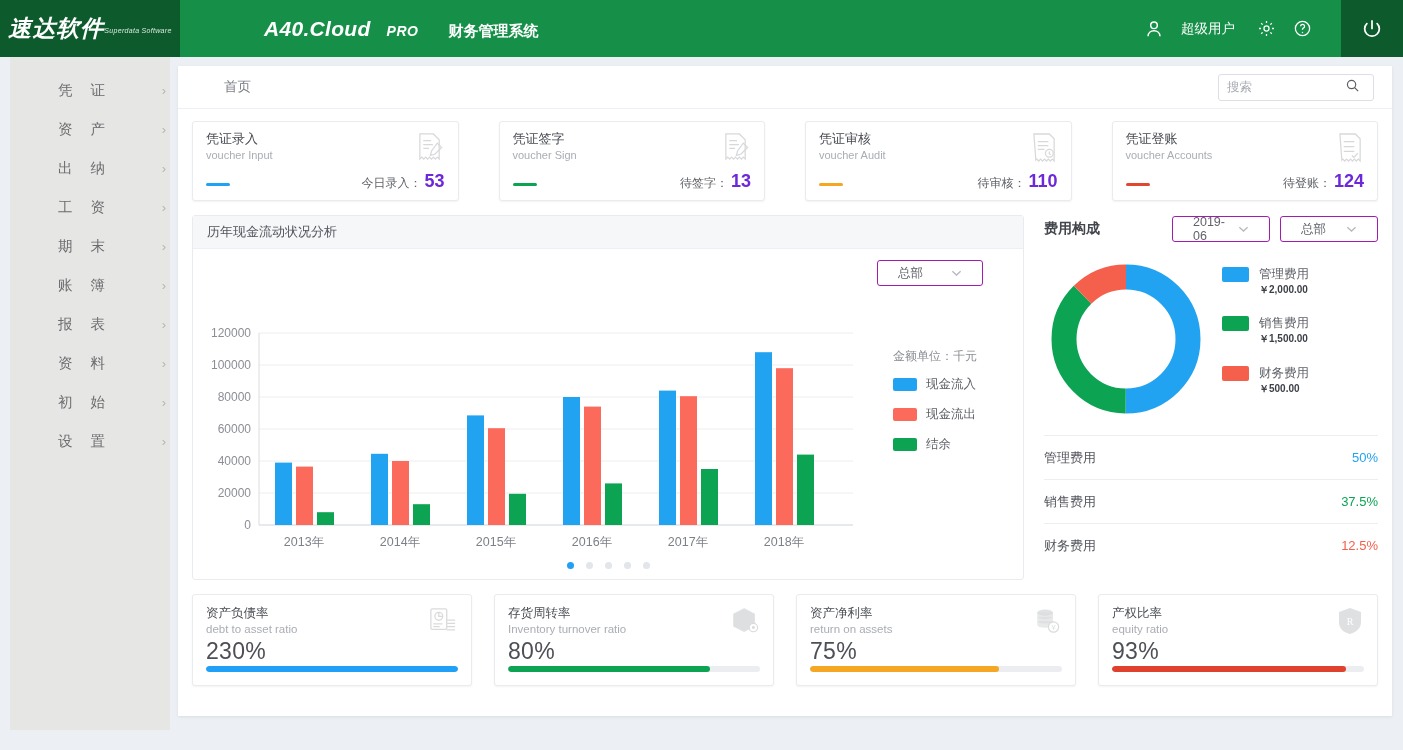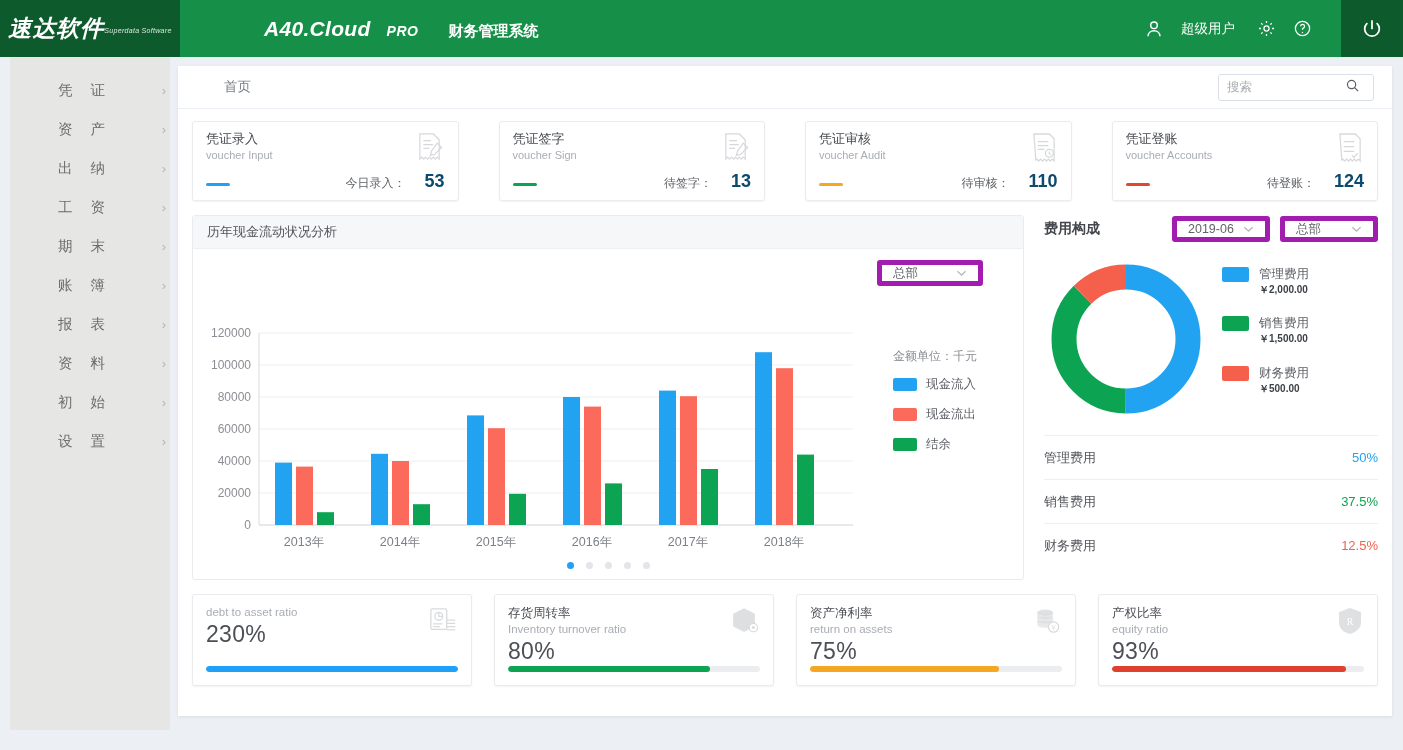--- a/index.html
+++ b/index.html
@@ -88,36 +88,36 @@
   .vcard {
     flex: 1; height: 80px; background: #fff; border: 1px solid #e9ebef;
     border-radius: 3px; box-shadow: 0 1px 2px rgba(0,0,0,.05);
     padding: 9px 13px 8px 13px; position: relative;
   }
   .vc-title { font-size: 13px; color: #46494f; line-height: 1.25; }
   .vc-sub { font-size: 11px; color: #a9adb4; margin-top: 2px; }
   .vc-dash { width: 24px; height: 3px; border-radius: 2px; position: absolute; left: 13px; bottom: 14px; }
   .vc-foot { position: absolute; right: 13px; bottom: 8px; display: flex; align-items: baseline; }
   .vc-flabel { font-size: 12px; color: #5e6167; }
-  .vc-fnum { font-size: 18px; font-weight: bold; color: #0c4a6e; margin-left: 19px; text-align: right; }
+  .vc-fnum { font-size: 18px; font-weight: bold; color: #6d28d9; margin-left: 3px; text-align: right; }
   .vc-icon { position: absolute; right: 13px; top: 10px; opacity: .3; }
   
   .midrow { display: flex; gap: 20px; margin-top: 14px; }
   .chartpanel {
     width: 832px; height: 365px; border: 1px solid #e9ebef; border-radius: 3px;
     background: #fff; position: relative;
   }
   .cp-head {
     height: 33px; background: #f5f7f9; border-bottom: 1px solid #eceff3;
     display: flex; align-items: center; padding: 0 14px;
   }
   .cp-title { font-size: 13px; color: #53565c; }
   .selbox {
-    border: 5px solid #a21caf; border-radius: 3px; height: 26px; width: 106px;
-    display: flex; align-items: center; padding: 0 11px; background: #fff;
+    border: 1px solid #a21caf; border-radius: 3px; height: 26px; width: 106px;
+    display: flex; align-items: center; padding: 0 20px; background: #fff;
   }
   .selbox span { font-size: 12.5px; color: #60636a; }
   .selbox .chev { margin-left: auto; color: #b6b9bf; font-size: 11px; }
   .cp-sel { position: absolute; right: 40px; top: 44px; }
   .plot { position: absolute; left: 0; top: 33px; width: 832px; height: 332px; }
   .legend-wrap { position: absolute; left: 700px; top: 132px; }
   .lg-unit { font-size: 12px; color: #8a8d93; margin-bottom: 11px; }
   .lg-row { display: flex; align-items: center; margin-bottom: 13px; }
   .lg-sw { width: 24px; height: 13px; border-radius: 2px; margin-right: 9px; }
   .lg-lb { font-size: 12.5px; color: #5f6268; }
@@ -510,20 +510,21 @@
             <span class="pct-val" style="color:#f4604c">12.5%</span>
           </div>
         </div>
       </div>
 
     </div>
 
     <div class="brow">
 
       <div class="bcard">
+        <div class="bc-title">资产负债率</div>
         <div class="bc-sub">debt to asset ratio</div>
         <div class="bc-val">230%</div>
         <div class="bc-bar">
           <div class="bc-fill" style="width:100%;background:#20a0f6"></div>
         </div>
         <span class="bc-icon">
           <svg width="28" height="28" viewBox="0 0 30 30" fill="none" stroke="#6f747c" stroke-width="1.4">
             <rect x="2" y="2" width="17" height="22" rx="1.5"></rect>
             <circle cx="10.5" cy="10" r="4.2"></circle>
               <path d="M10.5 5.8v4.2h4.2"></path>

